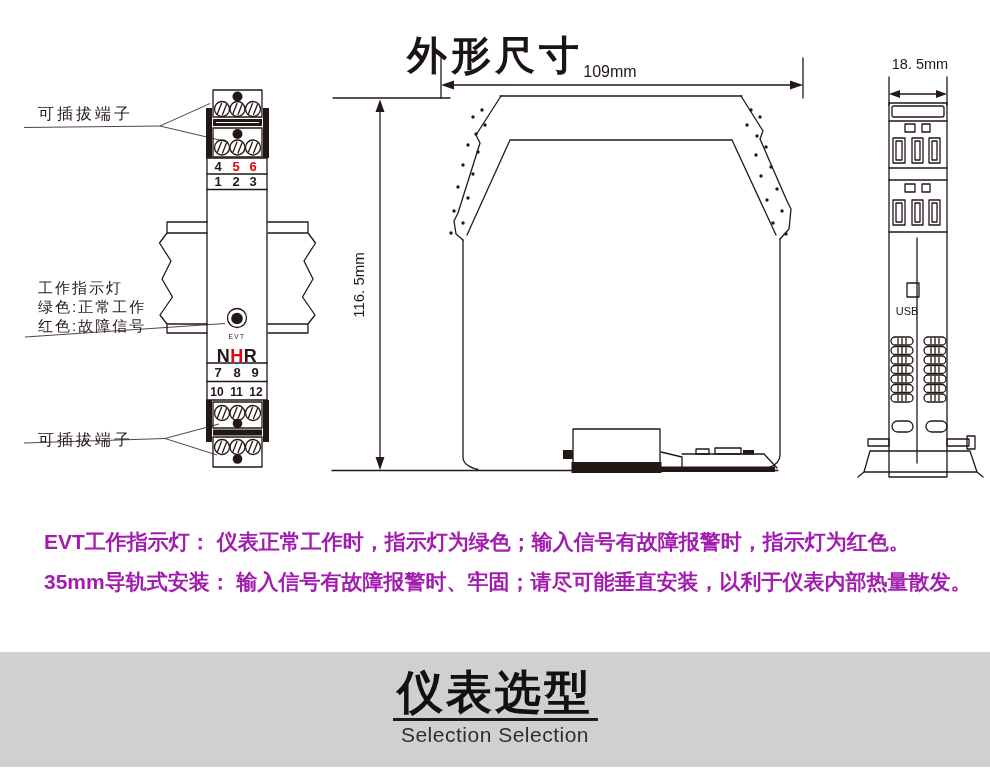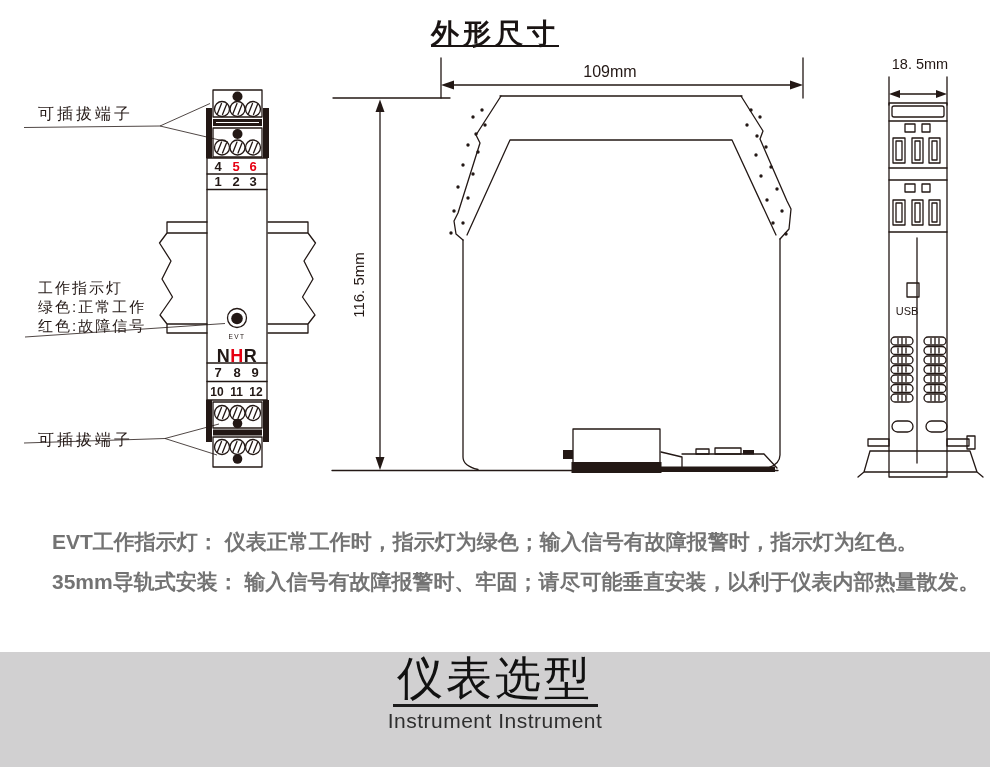--- a/index.html
+++ b/index.html
@@ -1,41 +1,41 @@
 <!DOCTYPE html>
 <html style="--accent-red: #e60012; --ink: #231815; --banner-gray: #d1d0d1;"><head>
 <meta charset="utf-8">
 <style>
   html,body{margin:0;padding:0;background:#fff;}
   .page{position:relative;width:990px;height:778px;background:#fff;overflow:hidden;
         font-family:"Liberation Sans","DejaVu Sans",sans-serif;color:var(--ink,#231815);}
   .abs{position:absolute;}
-  .page-title{left:0;right:0;top:15px;text-align:center;font-size:28px;font-weight:bold;
-              letter-spacing:4px;color:#1a1413;text-decoration:underline;}
+  .page-title{left:0;right:0;top:28px;text-align:center;font-size:40px;font-weight:bold;
+              letter-spacing:4px;color:#1a1413;}
   
   .d{stroke:var(--ink,#231815);fill:none;stroke-width:1.3;stroke-linejoin:round;stroke-linecap:round;}
   .f{fill:var(--ink,#231815);stroke:none;}
   .lead{stroke:var(--ink,#231815);fill:none;stroke-width:0.8;}
   text{fill:var(--ink,#231815);}
   .cn{font-size:16px;letter-spacing:3px;}
   .cn2{font-size:15px;letter-spacing:2px;}
   .tiny{font-size:6.5px;letter-spacing:1.5px;text-anchor:middle;}
   .logo{font-size:18px;font-weight:bold;text-anchor:middle;letter-spacing:0.5px;}
   .num{font-size:13px;font-weight:bold;text-anchor:middle;}
   .num2{font-size:12px;font-weight:bold;text-anchor:middle;}
   .red{fill:var(--accent-red,#e60012);}
   .dim{font-size:16px;text-anchor:middle;}
   .dimv{font-size:15px;text-anchor:middle;}
   .usb{font-size:11px;text-anchor:middle;}
   
-  .notes{left:52px;top:522px;width:930px;font-size:21px;font-weight:bold;color:#737373;line-height:40px;}
+  .notes{left:44px;top:522px;width:930px;font-size:21px;font-weight:bold;color:#a21caf;line-height:40px;}
   
   .banner{left:0;top:652px;width:990px;height:115px;background:var(--banner-gray,#d1d0d1);
           text-align:center;}
-  .banner-title{margin-top:0;font-size:46px;font-weight:normal;letter-spacing:3px;color:#111;line-height:52px;}
+  .banner-title{margin-top:14px;font-size:46px;font-weight:bold;letter-spacing:3px;color:#111;line-height:52px;}
   .banner-rule{width:205px;height:3px;background:#1c1c1c;margin:0 auto;}
   .banner-sub{font-size:21px;color:#2e2e2e;margin-top:2px;letter-spacing:0.5px;}
 </style>
 </head>
 <body>
 
 <div class="page">
 
   <div class="abs page-title">外形尺寸</div>
 
@@ -270,16 +270,16 @@
   </svg>
 
   <div class="abs notes">
     <div>EVT工作指示灯： 仪表正常工作时，指示灯为绿色；输入信号有故障报警时，指示灯为红色。</div>
     <div>35mm导轨式安装： 输入信号有故障报警时、牢固；请尽可能垂直安装，以利于仪表内部热量散发。</div>
   </div>
 
   <div class="abs banner">
     <div class="banner-title">仪表选型</div>
     <div class="banner-rule"></div>
-    <div class="banner-sub">Instrument Instrument</div>
+    <div class="banner-sub">Selection Selection</div>
   </div>
 
 </div>
 
 </body></html>

